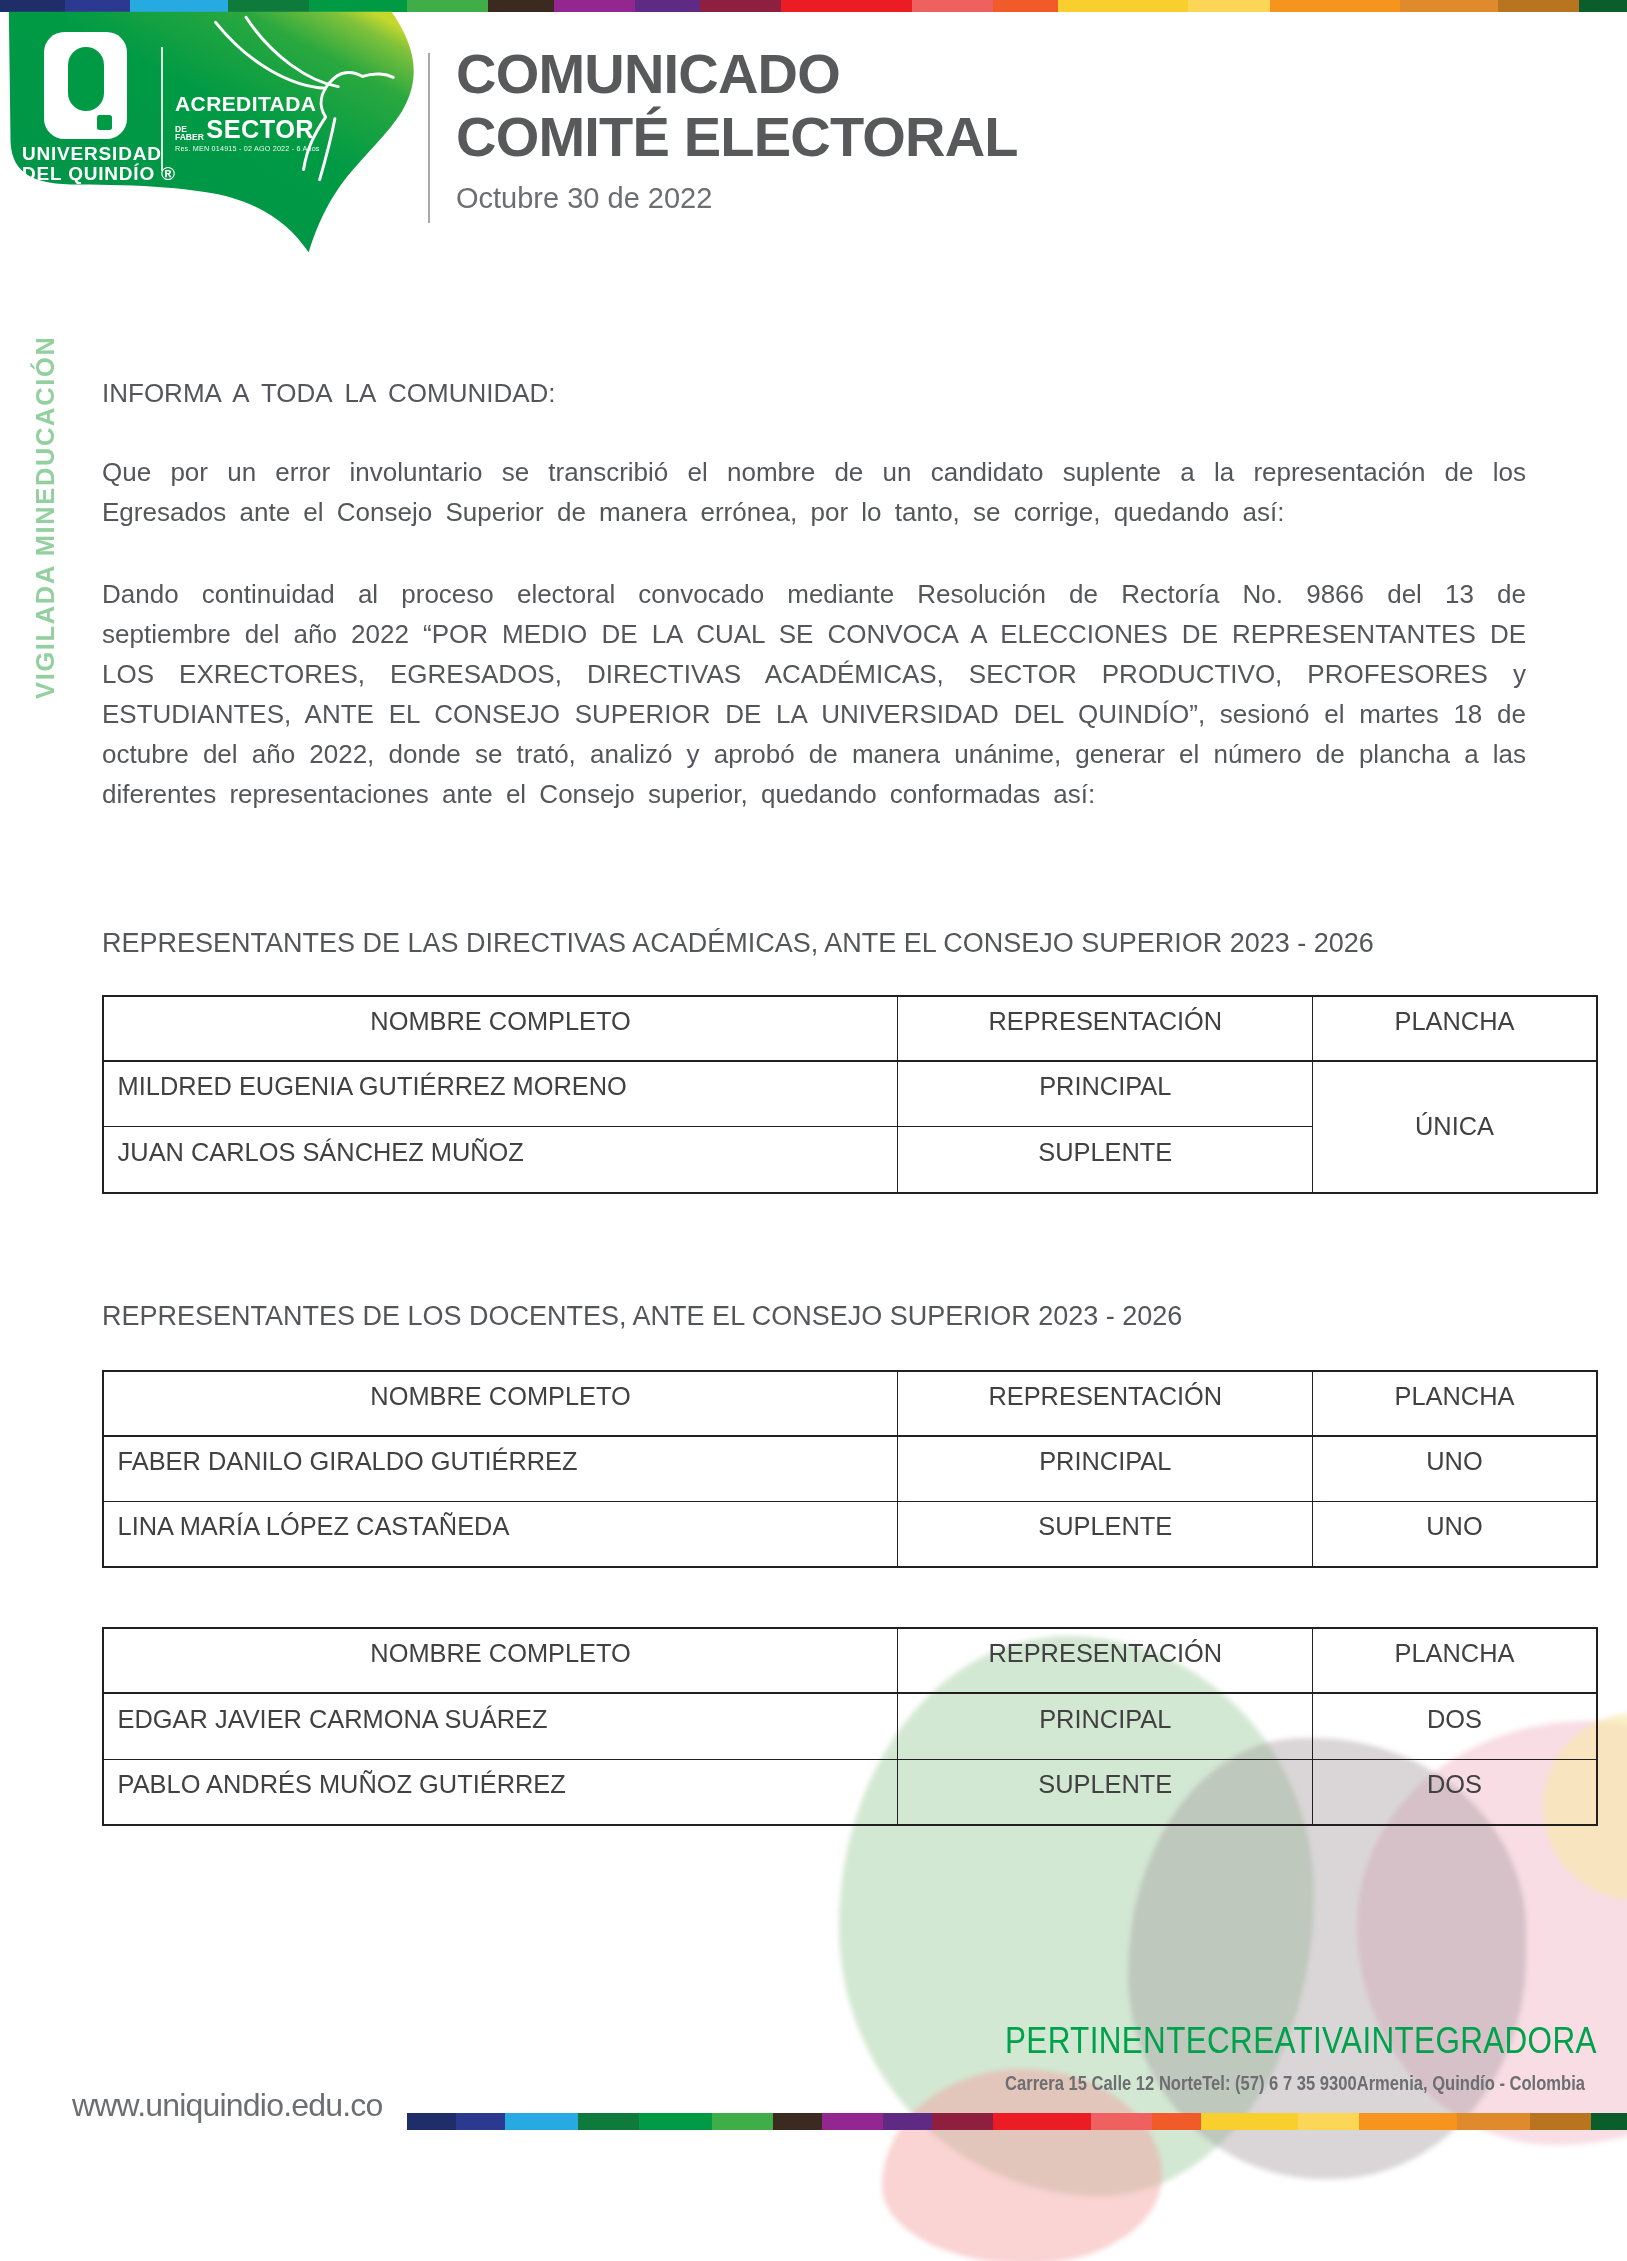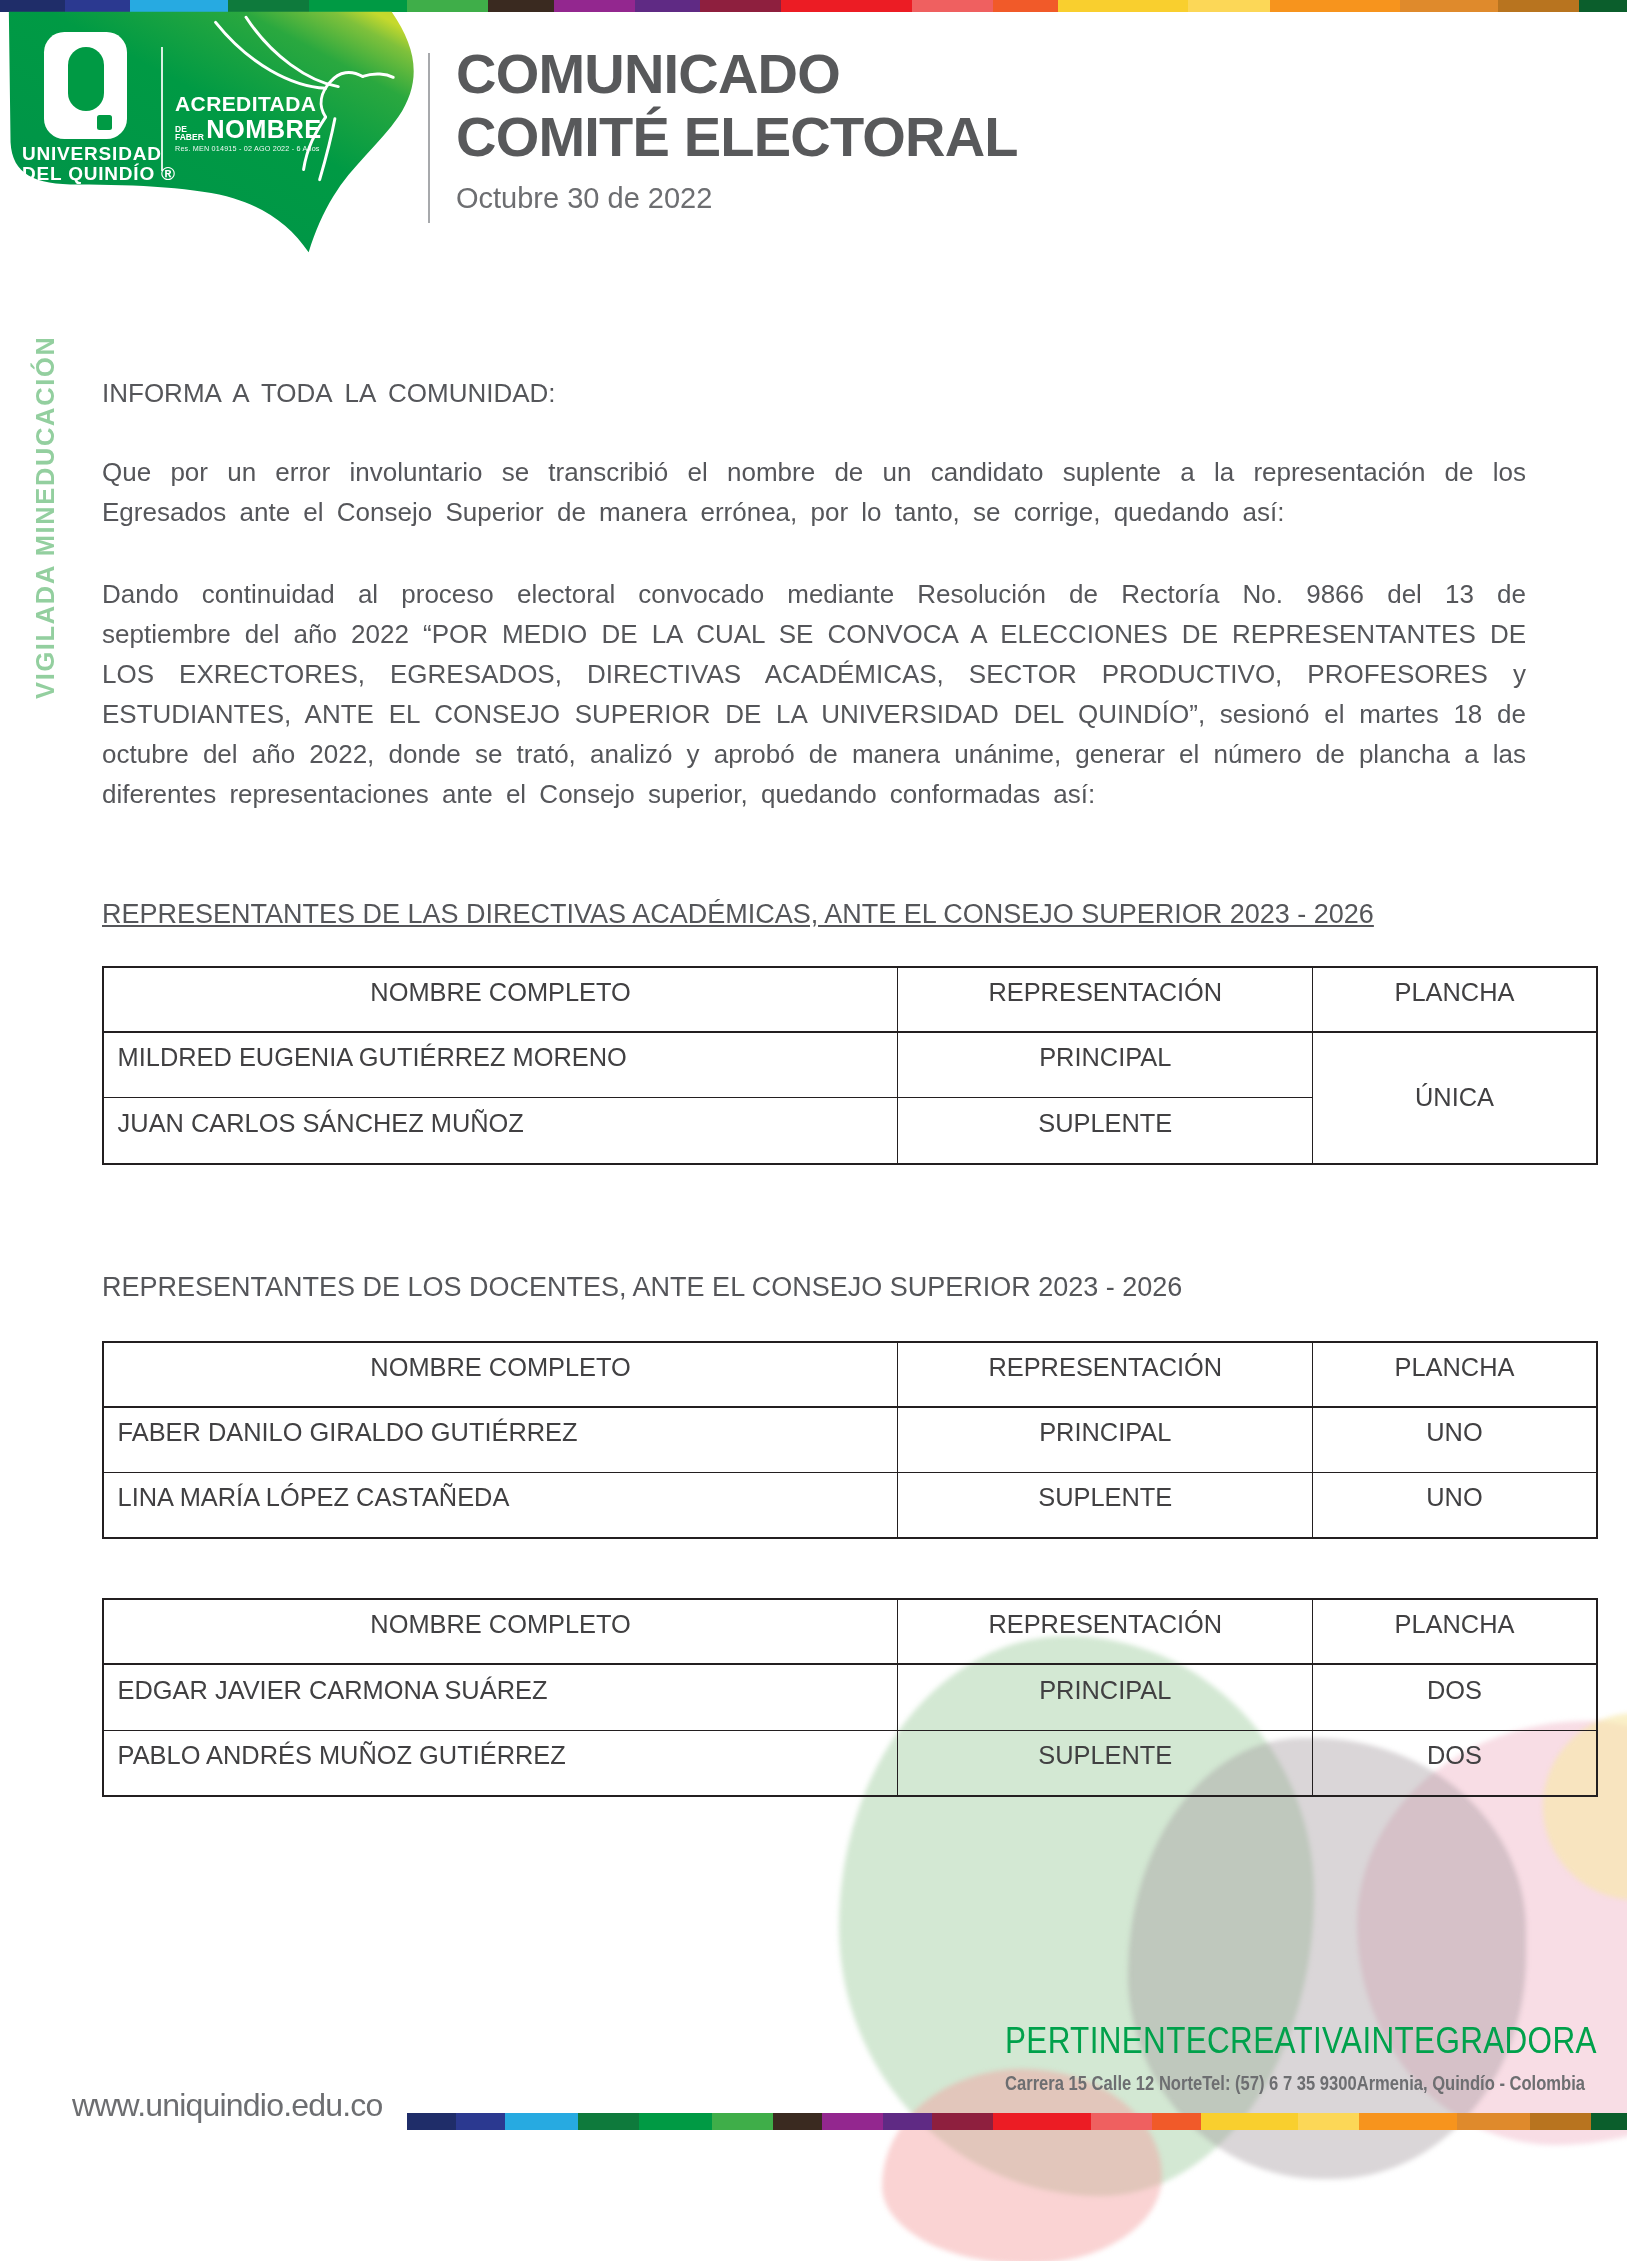--- a/index.html
+++ b/index.html
@@ -45,21 +45,21 @@
   
   .watermark{position:absolute;left:30.5px;top:280px;height:475px;writing-mode:vertical-rl;transform:rotate(180deg);
     font-weight:700;font-size:25.4px;letter-spacing:1.7px;color:#93cf9f;text-align:center;z-index:1;white-space:nowrap;}
 
   
   .content{position:absolute;left:102px;top:373px;width:1424px;z-index:2;}
   .content p{margin:0;font-size:26px;line-height:40px;color:#55565a;text-align:justify;word-spacing:6px;}
   .salutation{margin-bottom:39px !important;text-align:left !important;}
   .p1{margin-bottom:42px !important;}
   .section-heading{font-size:27px;line-height:40px;color:#55565a;white-space:nowrap;}
-  .h1x{margin-top:80px;text-decoration:underline;}
+  .h1x{margin-top:109px;}
   .h2x{margin-top:102px;}
   .data-table{border-collapse:collapse;width:1407px;table-layout:fixed;background:transparent;border-radius:12px;}
   .t1{margin-top:32px;}
   .t2{margin-top:34px;}
   .t3{margin-top:59px;}
   .data-table td{border:1.7px solid #231f20;font-size:25.4px;color:#414042;vertical-align:top;padding:10.2px 13.6px 0 13.6px;}
   .data-table{border:2.5px solid #231f20;}
   .data-table tr.hdr td{height:53px;text-align:center;border-bottom:2.5px solid #231f20;}
   .data-table tr.row td{height:54px;}
   .c-name{width:766px;text-align:left;}
@@ -124,21 +124,21 @@
 </div>
 <div class="logo-divider"></div>
 
 <div class="accred">
   <div class="l1">ACREDITADA</div>
   <div class="l2">
     <div class="dealta">
       <span>DE</span>
       <span>FABER</span>
     </div>
-    <div class="calidad">NOMBRE</div>
+    <div class="calidad">SECTOR</div>
   </div>
   <div class="fine">Res. MEN 014915 - 02 AGO 2022 - 6 Años</div>
 </div>
 
 <svg class="bird-svg" width="203" height="178" viewBox="0 0 240 210">
   <g fill="none" stroke="#ffffff" stroke-width="3.5" stroke-linecap="round">
     <path d="M 22 12 C 62 62 112 88 152 90"></path>
     <path d="M 58 6 C 88 52 132 82 167 88"></path>
     <path d="M 196 76 C 210 71 224 73 232 77"></path>
     <path d="M 196 76 C 182 68 168 70 158 82 C 146 95 143 110 152 124"></path>

